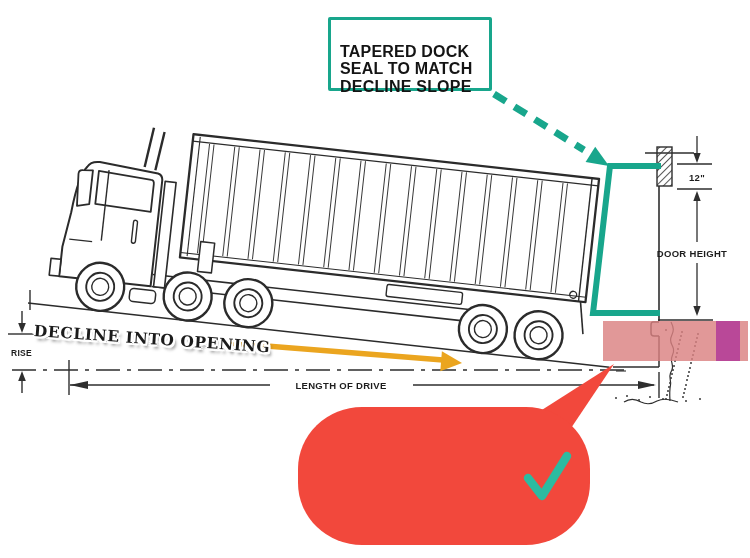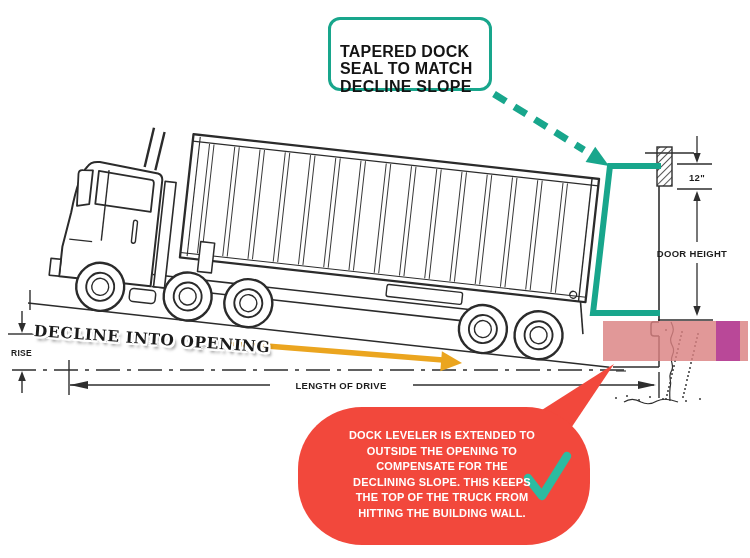--- a/index.html
+++ b/index.html
@@ -2,21 +2,21 @@
 <html><head>
 <meta charset="utf-8">
 <style>
   html,body{margin:0;padding:0;background:#fff;}
   .stage{position:relative;width:750px;height:558px;background:#fff;overflow:hidden;
          font-family:"Liberation Sans",sans-serif;}
   .stage svg{position:absolute;left:0;top:0;}
   .dim-label{font:bold 9.5px "Liberation Sans",sans-serif;fill:#1d1d1d;letter-spacing:.3px;}
   .dim-label-sm{font:bold 8.5px "Liberation Sans",sans-serif;fill:#1d1d1d;letter-spacing:.3px;}
   .callout{position:absolute;left:328px;top:17px;width:164px;height:74px;box-sizing:border-box;
-           background:#fff;border:3.5px solid #18A68C;border-radius:12px;padding:5px 9px;
+           background:#fff;border:3.5px solid #18A68C;border-radius:2px;padding:5px 9px;
            font:600 16px/17.5px "Liberation Sans",sans-serif;color:#141414;
            letter-spacing:.2px;white-space:pre-line;z-index:3;}
   .decline-label{position:absolute;left:34px;top:321px;transform:rotate(4deg);
            transform-origin:0 50%;font:700 15.5px "DejaVu Serif",serif;letter-spacing:.6px;
            color:#1b1b1b;white-space:nowrap;z-index:2;
            text-shadow:-2px -2px 0 #fff,2px -2px 0 #fff,-2px 2px 0 #fff,2px 2px 0 #fff,
                        0 -2px 0 #fff,0 2px 0 #fff,-2px 0 0 #fff,2px 0 0 #fff,
                        3px 4px 3px rgba(60,60,60,.55);}
   .bubble-text{position:absolute;left:327px;top:428px;width:230px;text-align:center;
            font:700 11px/15.6px "Liberation Sans",sans-serif;color:#fff;letter-spacing:.2px;
@@ -235,20 +235,14 @@
     <polyline points="528,478 542,496 567,456" fill="none" stroke="#2CBBA1" stroke-width="8.5" stroke-linecap="round" stroke-linejoin="round"></polyline>
   </g>
 </svg>
 
 <div class="callout">
   <span>TAPERED DOCK
 SEAL TO MATCH
 DECLINE SLOPE</span>
 </div>
 <div class="decline-label">DECLINE INTO OPENING</div>
-<div class="bubble-text">DOCK LEVELER IS EXTENDED TO
-OUTSIDE THE OPENING TO
-COMPENSATE FOR THE
-DECLINING SLOPE.  THIS KEEPS
-THE TOP OF THE TRUCK FROM
-HITTING THE BUILDING WALL.</div>
 
 </div>
 
 </body></html>

